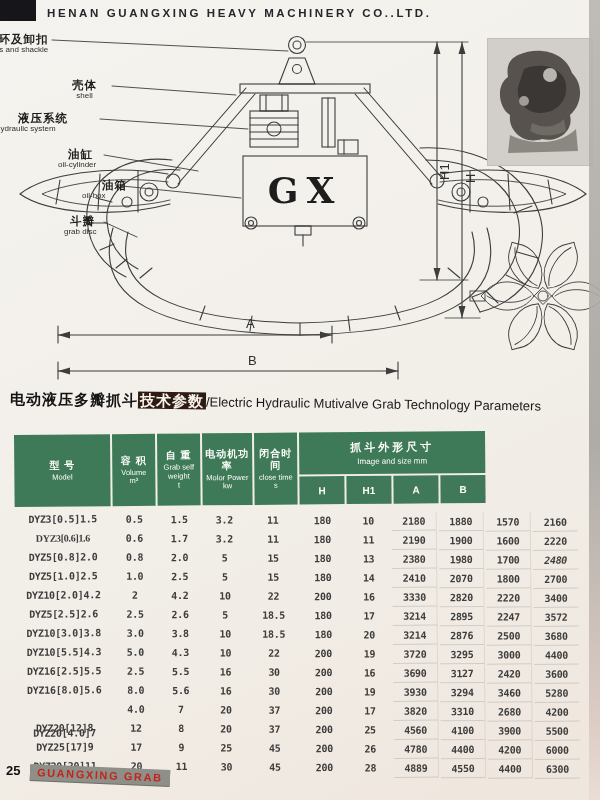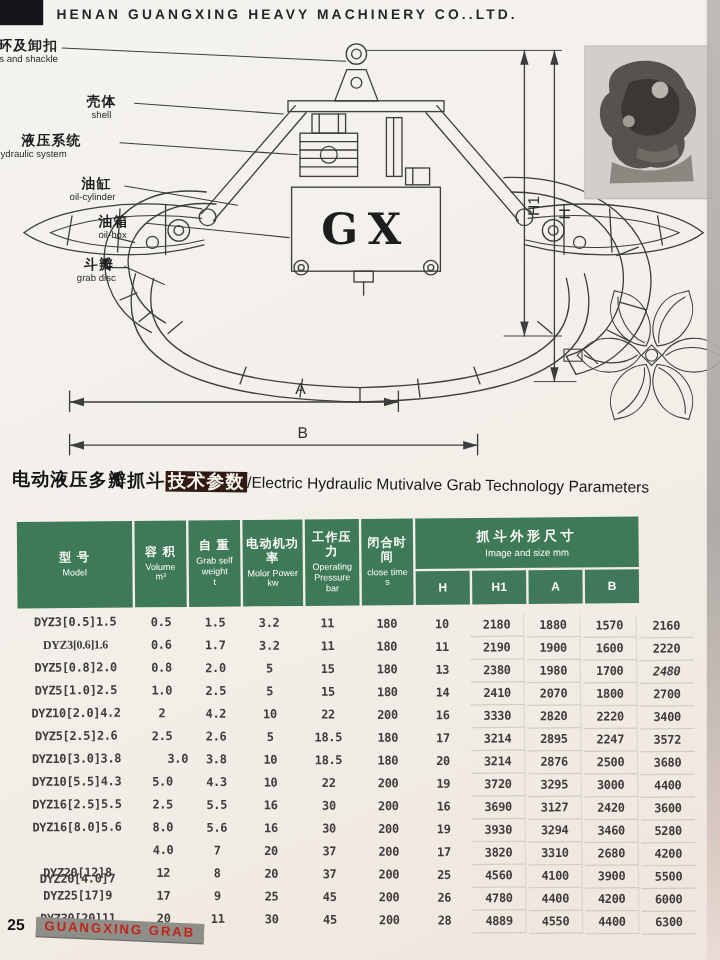--- a/index.html
+++ b/index.html
@@ -239,21 +239,21 @@
     </div>
     <div class="dlabel" style="left:-4px;top:84px;">
       <span class="zh" style="margin-left:22px;">液压系统</span>
       <span class="en">hydraulic system</span>
     </div>
     <div class="dlabel" style="left:58px;top:120px;">
       <span class="zh" style="margin-left:10px;">油缸</span>
       <span class="en">oil-cylinder</span>
     </div>
     <div class="dlabel" style="left:82px;top:151px;">
-      <span class="zh" style="margin-left:0;">油箱</span>
+      <span class="zh" style="margin-left:20px;">油箱</span>
       <span class="en">oil-box</span>
     </div>
     <div class="dlabel" style="left:64px;top:187px;">
       <span class="zh" style="margin-left:6px;">斗瓣</span>
       <span class="en">grab disc</span>
     </div>
 
     <div class="photo">
       <svg width="104" height="126" viewBox="0 0 104 126">
         <rect width="104" height="126" fill="#d2cfca"></rect>
@@ -284,25 +284,20 @@
       </div>
       <div class="hc w2">
         <div class="zh">自 重</div>
         <div class="en">Grab self weight</div>
         <div class="unit">t</div>
       </div>
       <div class="hc w4">
         <div class="zh">电动机功率</div>
         <div class="en">Molor Power</div>
         <div class="unit">kw</div>
-      </div>
-      <div class="hc w5">
-        <div class="zh">工作压力</div>
-        <div class="en">Operating Pressure</div>
-        <div class="unit">bar</div>
       </div>
       <div class="hc w6">
         <div class="zh">闭合时间</div>
         <div class="en">close time</div>
         <div class="unit">s</div>
       </div>
       <div class="hgroup">
         <div class="hg-top">
           <div class="zh">抓斗外形尺寸</div>
           <div class="en">Image and size   mm</div>
@@ -389,21 +384,21 @@
           <div class="tcell c4" style="transform: translateY(3px);">18.5</div>
           <div class="tcell c5" style="transform: translateY(3.75px);">180</div>
           <div class="tcell c6" style="transform: translateY(4.5px);">17</div>
           <div class="tcell c7" style="transform: translateY(5.25px);">3214</div>
           <div class="tcell c8" style="transform: translateY(6px);">2895</div>
           <div class="tcell c9" style="transform: translateY(6.75px);">2247</div>
           <div class="tcell c10" style="transform: translateY(7.5px);">3572</div>
         </div>
         <div class="trow">
           <div class="tcell c0" style="transform: translateY(0px);">DYZ10[3.0]3.8</div>
-          <div class="tcell c1" style="transform: translateY(0.75px); text-align: right;">3.0</div>
+          <div class="tcell c1" style="transform: translateY(0.75px);">3.0</div>
           <div class="tcell c2" style="transform: translateY(1.5px);">3.8</div>
           <div class="tcell c3" style="transform: translateY(2.25px);">10</div>
           <div class="tcell c4" style="transform: translateY(3px);">18.5</div>
           <div class="tcell c5" style="transform: translateY(3.75px);">180</div>
           <div class="tcell c6" style="transform: translateY(4.5px);">20</div>
           <div class="tcell c7" style="transform: translateY(5.25px);">3214</div>
           <div class="tcell c8" style="transform: translateY(6px);">2876</div>
           <div class="tcell c9" style="transform: translateY(6.75px);">2500</div>
           <div class="tcell c10" style="transform: translateY(7.5px);">3680</div>
         </div>

